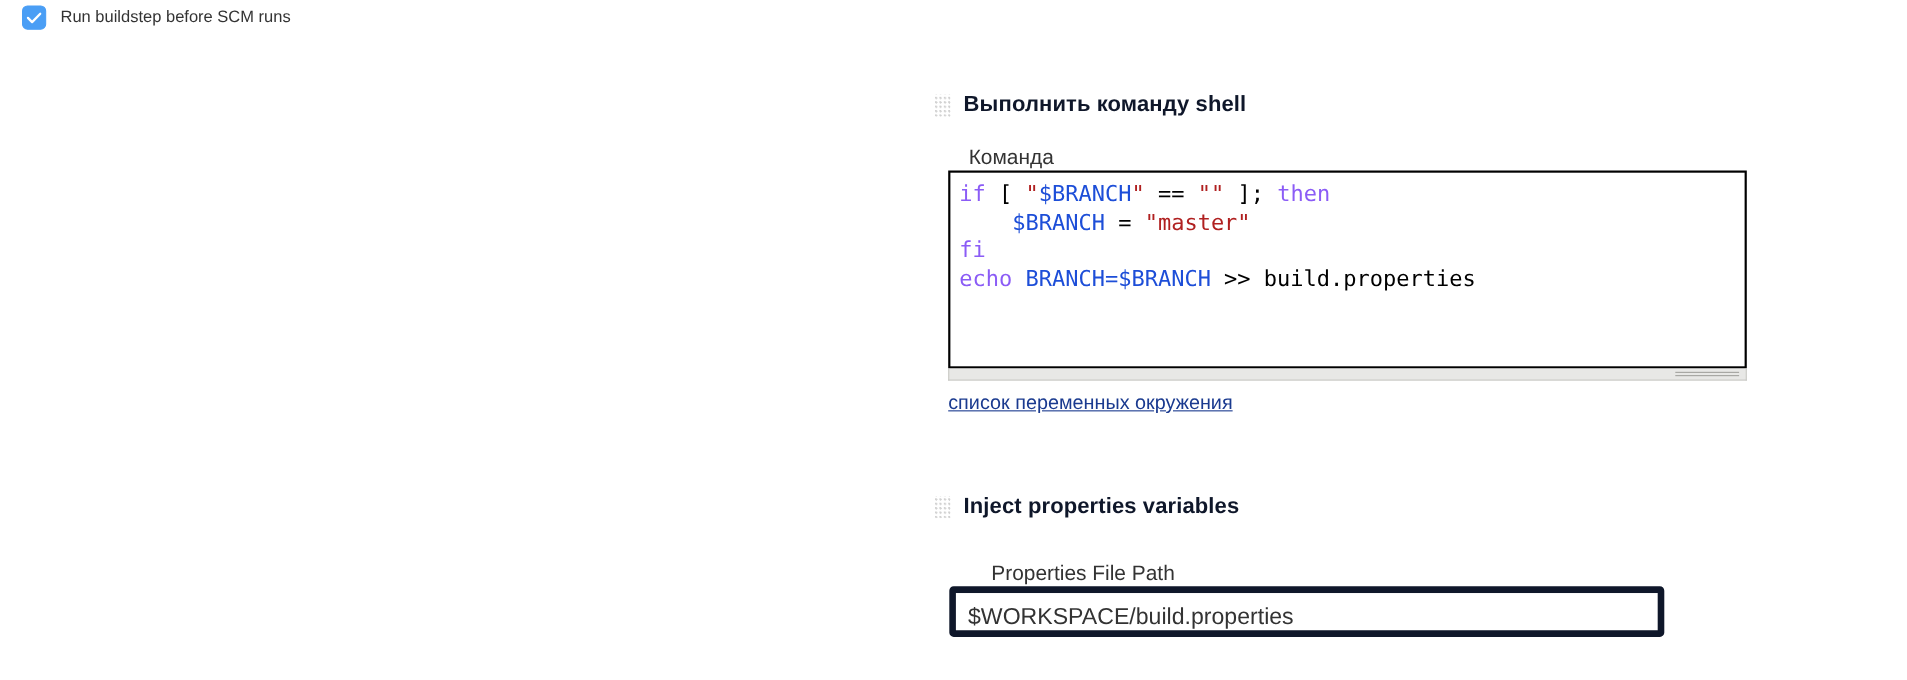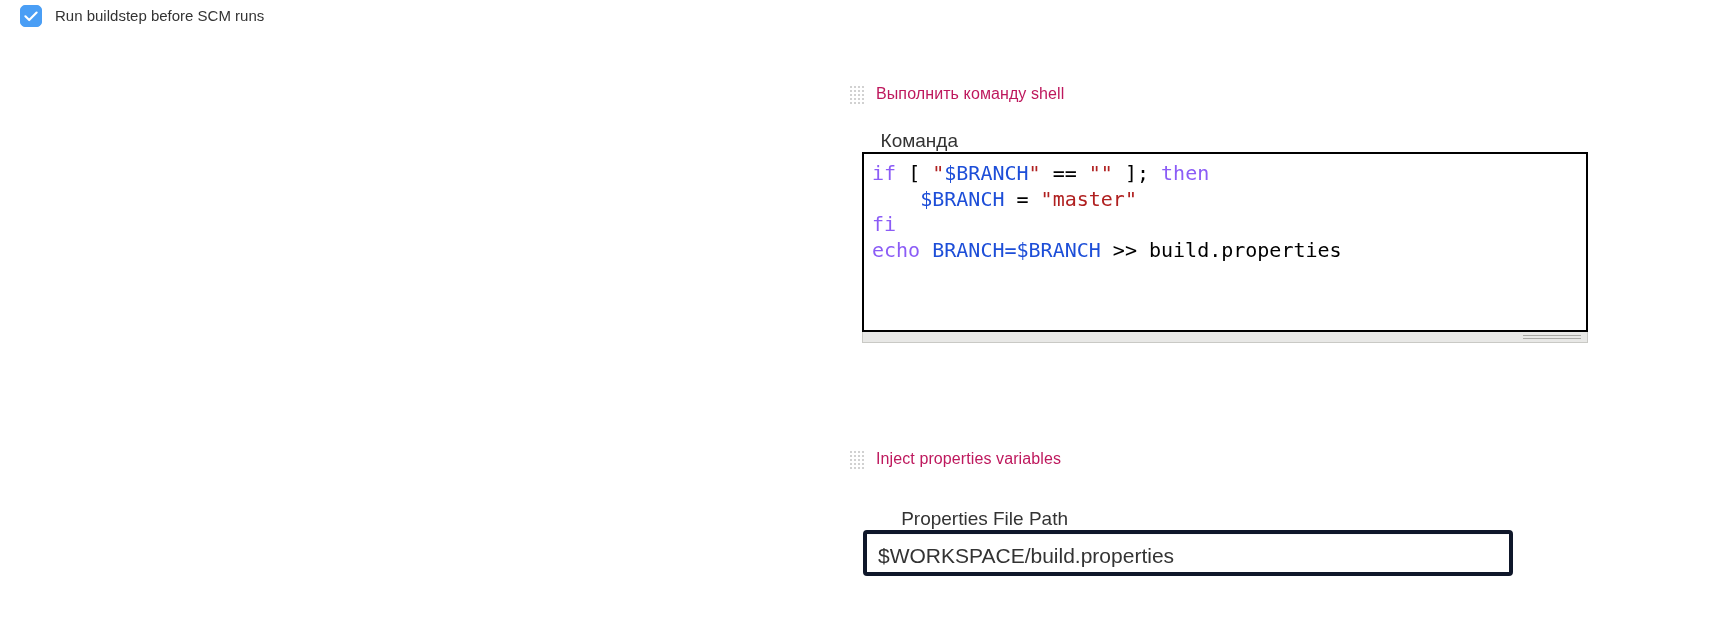--- a/index.html
+++ b/index.html
@@ -61,23 +61,23 @@
     height: 20px;
     flex: 0 0 auto;
     cursor: move;
     background-image:
       radial-gradient(circle at 1px 1px, #cfcfcf 1px, transparent 1.2px);
     background-size: 4px 4px;
     background-position: 0 2px;
     opacity: .95;
   }
   .block-title {
-    font-size: 16px;
-    font-weight: normal;
-    color: #be185d;
+    font-size: 20px;
+    font-weight: bold;
+    color: #0f172a;
     letter-spacing: .1px;
     white-space: nowrap;
   }
 
   
   .field-row {
     display: flex;
     align-items: flex-start;
     flex-direction: column;
   }
@@ -140,21 +140,21 @@
     color: #1a3a8f;
     text-decoration: underline;
     cursor: pointer;
   }
 
   
   .text-input {
     margin-left: 13px;
     width: 650px;
     height: 46px;
-    border: 4px solid #0f172a;
+    border: 6px solid #0f172a;
     border-radius: 4px;
     background: #ffffff;
     font-family: "Liberation Sans", sans-serif;
     font-size: 21px;
     color: #333333;
     padding: 0 11px;
     line-height: 44px;
     overflow: hidden;
     white-space: nowrap;
     cursor: text;
@@ -181,20 +181,21 @@
   </div>
 
   <div class="field-row" style="margin-top:20px;">
     <span class="field-label" style="width:108px;">Команда</span>
 
     <div class="code-wrap">
       <div class="code-area" id="code-area"><div class="code-line"><span class="tok-kw">if</span><span class="tok-plain"> [ </span><span class="tok-str">"</span><span class="tok-var">$BRANCH</span><span class="tok-str">"</span><span class="tok-plain"> == </span><span class="tok-str">""</span><span class="tok-plain"> ]; </span><span class="tok-kw">then</span></div><div class="code-line"><span class="tok-plain">    </span><span class="tok-var">$BRANCH</span><span class="tok-plain"> = </span><span class="tok-str">"master"</span></div><div class="code-line"><span class="tok-kw">fi</span></div><div class="code-line"><span class="tok-kw">echo</span><span class="tok-plain"> </span><span class="tok-var">BRANCH=$BRANCH</span><span class="tok-plain"> &gt;&gt; build.properties</span></div></div>
       <div class="resize-bar">
         <span class="resize-grip"></span>
       </div>
+      <a class="env-link" style="margin-top:10px;">список переменных окружения</a>
     </div>
   </div>
 </div>
 
 <div class="block" style="left:850px; top:449px;">
 
   <div class="block-head">
     <span class="drag-handle"></span>
     <span class="block-title">Inject properties variables</span>
   </div>

